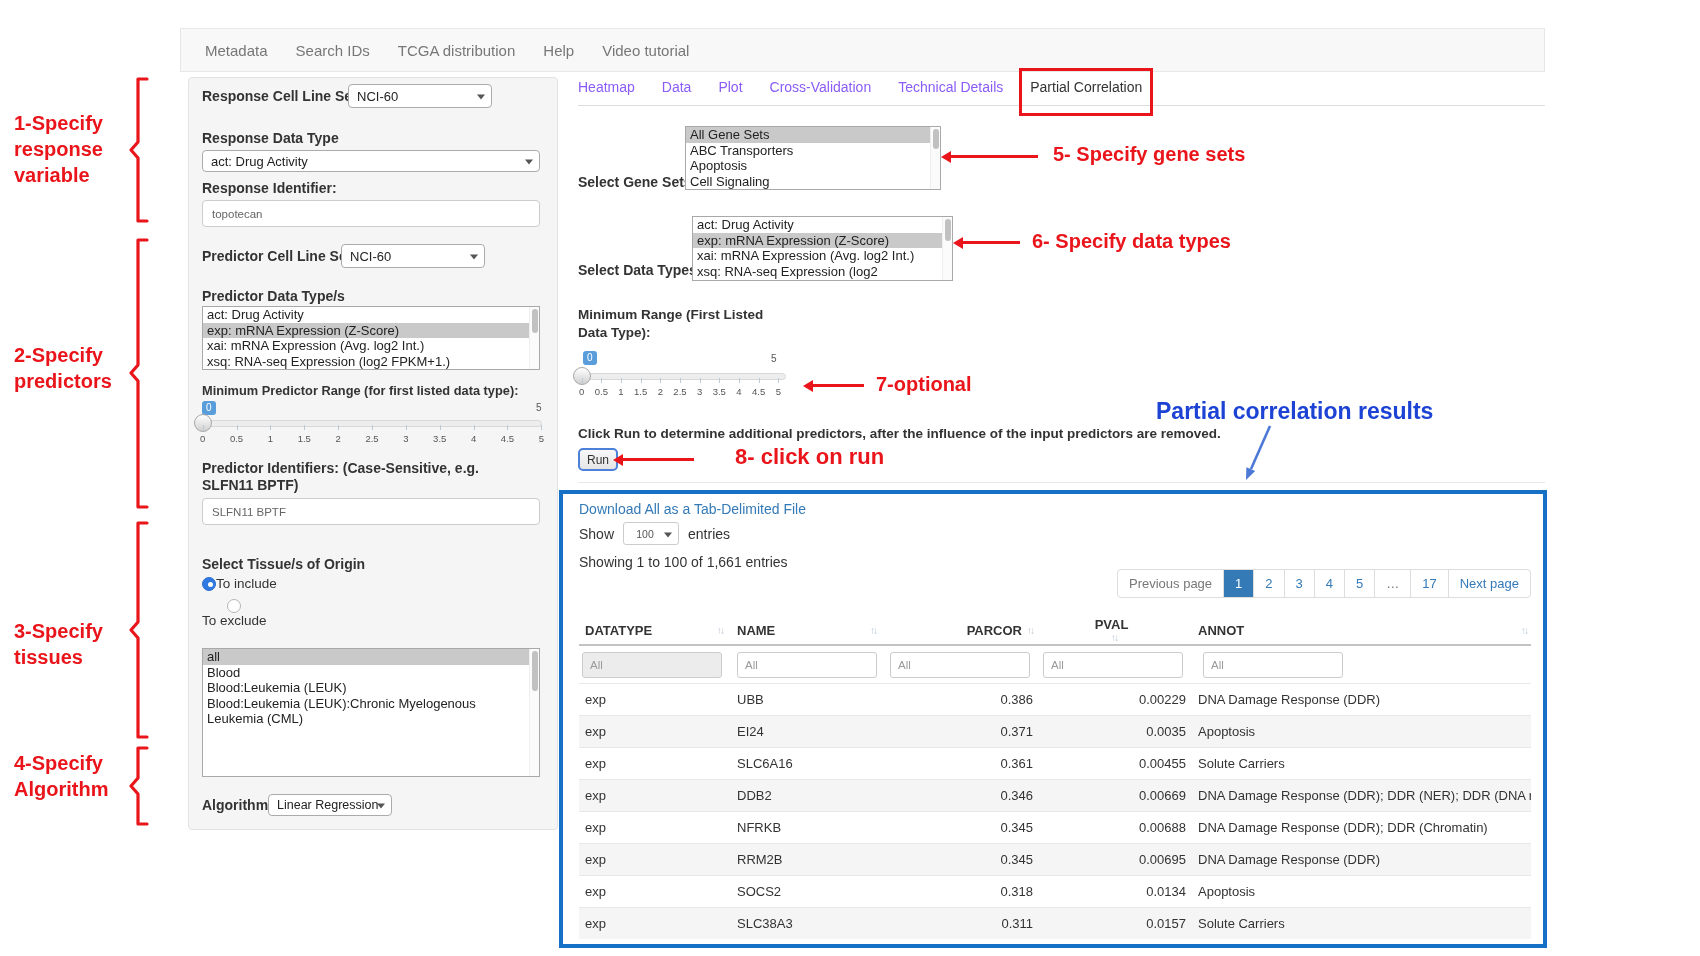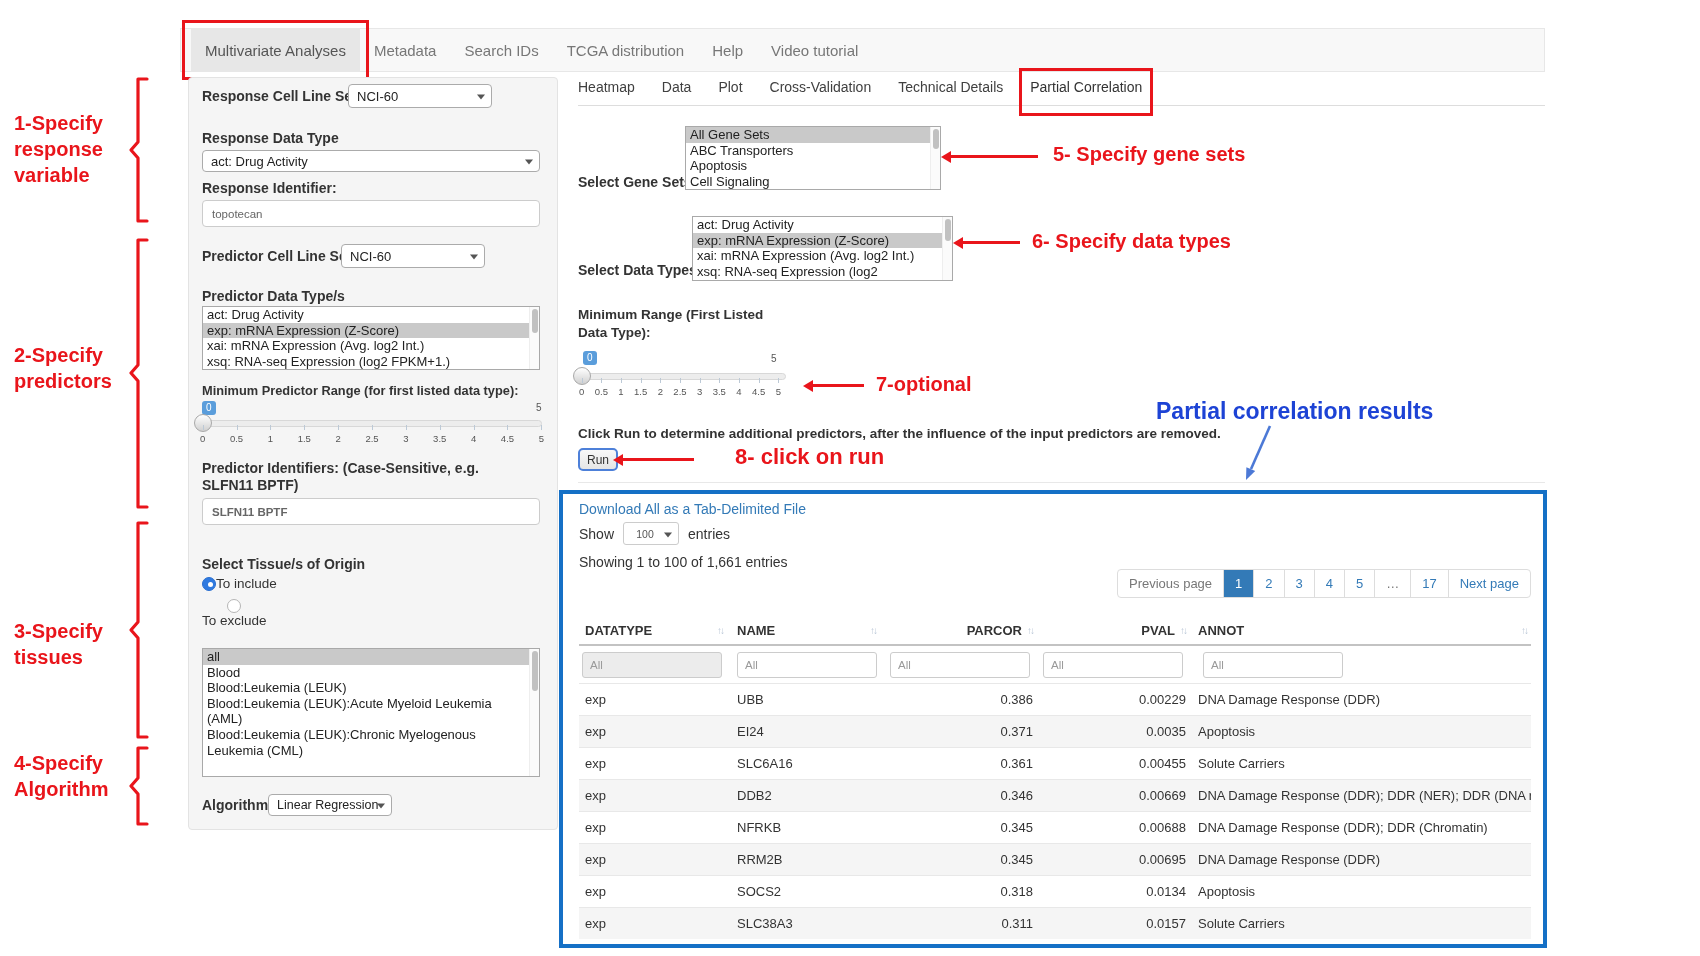--- a/index.html
+++ b/index.html
@@ -52,21 +52,21 @@
   .sl-track { position:absolute; height:7px; background:#ededed; border:1px solid #d8d8d8; border-radius:6px; }
   .sl-handle { position:absolute; width:18px; height:18px; border-radius:50%;
     background:linear-gradient(#ffffff,#d0d0d0); border:1px solid #a8a8a8; }
   .ticks { position:absolute; display:flex; justify-content:space-between; }
   .tick { position:relative; font-size:9.5px; color:#555; text-align:center; }
   .tick::before { content:''; position:absolute; top:-8px; left:50%; width:1px; height:5px; background:#bcc9d6; }
 
   
   .tabs { position:absolute; left:578px; top:79px; width:967px; height:27px;
     border-bottom:1px solid #ddd; display:flex; gap:27px; }
-  .tab { font-size:14px; color:#404040; white-space:nowrap; }
+  .tab { font-size:14px; color:#8b5cf6; white-space:nowrap; }
   .tab.active { color:#333; outline:3px solid #e9151b; outline-offset:8px; }
 
   .link { color:#337ab7; }
   .note-blue { position:absolute; color:#1d43d5; font-weight:bold; font-size:23px; white-space:nowrap; }
 
   .hrline { position:absolute; left:578px; top:482px; width:967px; height:1px; background:#e8e8e8; }
 
   
   .bluebox { position:absolute; left:559px; top:490px; width:988px; height:458px; border:4px solid #1570c6; background:#fff; }
   .dl { position:absolute; left:579px; top:501px; font-size:14px; }
@@ -83,21 +83,21 @@
   .pi.active { background:#337ab7; color:#fff; }
 
   
   .rtable { position:absolute; left:579px; top:616px; width:952px; }
   .thead { display:flex; height:30px; align-items:center; border-bottom:2px solid #c3c3c3; }
   .hc { font-size:13px; font-weight:bold; color:#333; display:flex; align-items:center; }
   .sort { font-size:10px; color:#b9c6d6; letter-spacing:-2px; margin-left:5px; }
   .c1 { width:152px; padding-left:6px; }
   .c2 { width:153px; padding-left:6px; }
   .c3 { width:153px; justify-content:flex-end; text-align:right; padding-right:4px; }
-  .c4 { width:153px; justify-content:flex-end; text-align:right; padding-right:4px; }
+  .c4 { width:153px; justify-content:flex-end; text-align:right; padding-right:4px;flex-direction:column; }
   .c5 { width:341px; padding-left:8px; justify-content:space-between; padding-right:4px; }
   .tfilters { display:flex; height:37px; align-items:center; }
   .fwrap { display:flex; }
   .fwrap input { width:140px; height:26px; border:1px solid #ccc; border-radius:3px; background:#fff;
     font-size:11.5px; color:#555; padding:0 7px; font-family:"Liberation Sans", sans-serif; }
   .fwrap input::placeholder { color:#9a9a9a; }
   .fwrap.gray input { background:#ececec; }
   .trow { display:flex; height:32px; align-items:center; border-top:1px solid #e8e8e8; font-size:13px; color:#333; }
   .tbody .trow:nth-child(even) { background:#f5f5f5; }
   .tc { white-space:nowrap; overflow:hidden; }
@@ -106,21 +106,20 @@
   .runbtn { position:absolute; left:578px; top:448px; width:40px; height:23px; border:2px solid #4d80d9;
     border-radius:5px; background:linear-gradient(#f8f8f8,#e5e5e5); font-size:12px; color:#333;
     display:flex; align-items:center; justify-content:center; }
   .instr { position:absolute; left:578px; top:426px; font-size:13.5px; font-weight:bold; color:#333; white-space:nowrap; }
 </style>
 </head>
 <body>
 
 <div class="navbar">
 
-    <div class="ni active">Multivariate Analyses</div>
     <div class="ni">Metadata</div>
     <div class="ni">Search IDs</div>
     <div class="ni">TCGA distribution</div>
     <div class="ni">Help</div>
     <div class="ni">Video tutorial</div>
   </div>
 
 <div class="red-note" style="left:14px; top:110px; width:110px;">1-Specify response variable</div>
 <svg class="bracket" style="left:128px; top:76px;" width="22" height="148">
   <path d="M19 3 L10 3 L10 66 L3 74 L10 82 L10 145 L19 145" fill="none" stroke="#e9151b" stroke-width="3.2" stroke-linecap="round" stroke-linejoin="round"></path>
@@ -192,21 +191,21 @@
     <span class="tick">2</span>
     <span class="tick">2.5</span>
     <span class="tick">3</span>
     <span class="tick">3.5</span>
     <span class="tick">4</span>
     <span class="tick">4.5</span>
     <span class="tick">5</span>
   </div>
 
 <div class="lbl" style="left:202px; top:460px; width:322px; line-height:17px;">Predictor Identifiers: (Case-Sensitive, e.g. SLFN11 BPTF)</div>
-<div class="tinput" style="left:202px; top:498px; width:338px; height:27px;font-weight:bold;">
+<div class="tinput" style="left:202px; top:498px; width:338px; height:27px;">
   <span>SLFN11 BPTF</span>
 </div>
 
 <div class="lbl" style="left:202px; top:556px;">Select Tissue/s of Origin</div>
 <div class="radio" style="left:202px; top:576px;">
   <span class="rdot on"></span>
   <span>To include</span>
 </div>
 <div class="radio" style="left:202px; top:599px;flex-direction:column;">
   <span class="rdot"></span>
@@ -214,21 +213,20 @@
 </div>
 
 <div class="listbox" style="left:202px; top:648px; width:338px; height:129px; padding-right:10px;">
 
   <div class="sb">
       <div class="thumb" style="height:40px;"></div>
     </div>
 <div class="opt selected">all</div>
     <div class="opt">Blood</div>
     <div class="opt">Blood:Leukemia (LEUK)</div>
-    <div class="opt">Blood:Leukemia (LEUK):Acute Myeloid Leukemia (AML)</div>
     <div class="opt">Blood:Leukemia (LEUK):Chronic Myelogenous Leukemia (CML)</div>
   </div>
 
 <div class="lbl" style="left:202px; top:797px;">Algorithm</div>
 <div class="select" style="left:268px; top:794px; width:124px; height:22px; font-size:12.5px;">
   <span>Linear Regression</span>
   <span class="chev"></span>
 </div>
 
 <div class="tabs">

